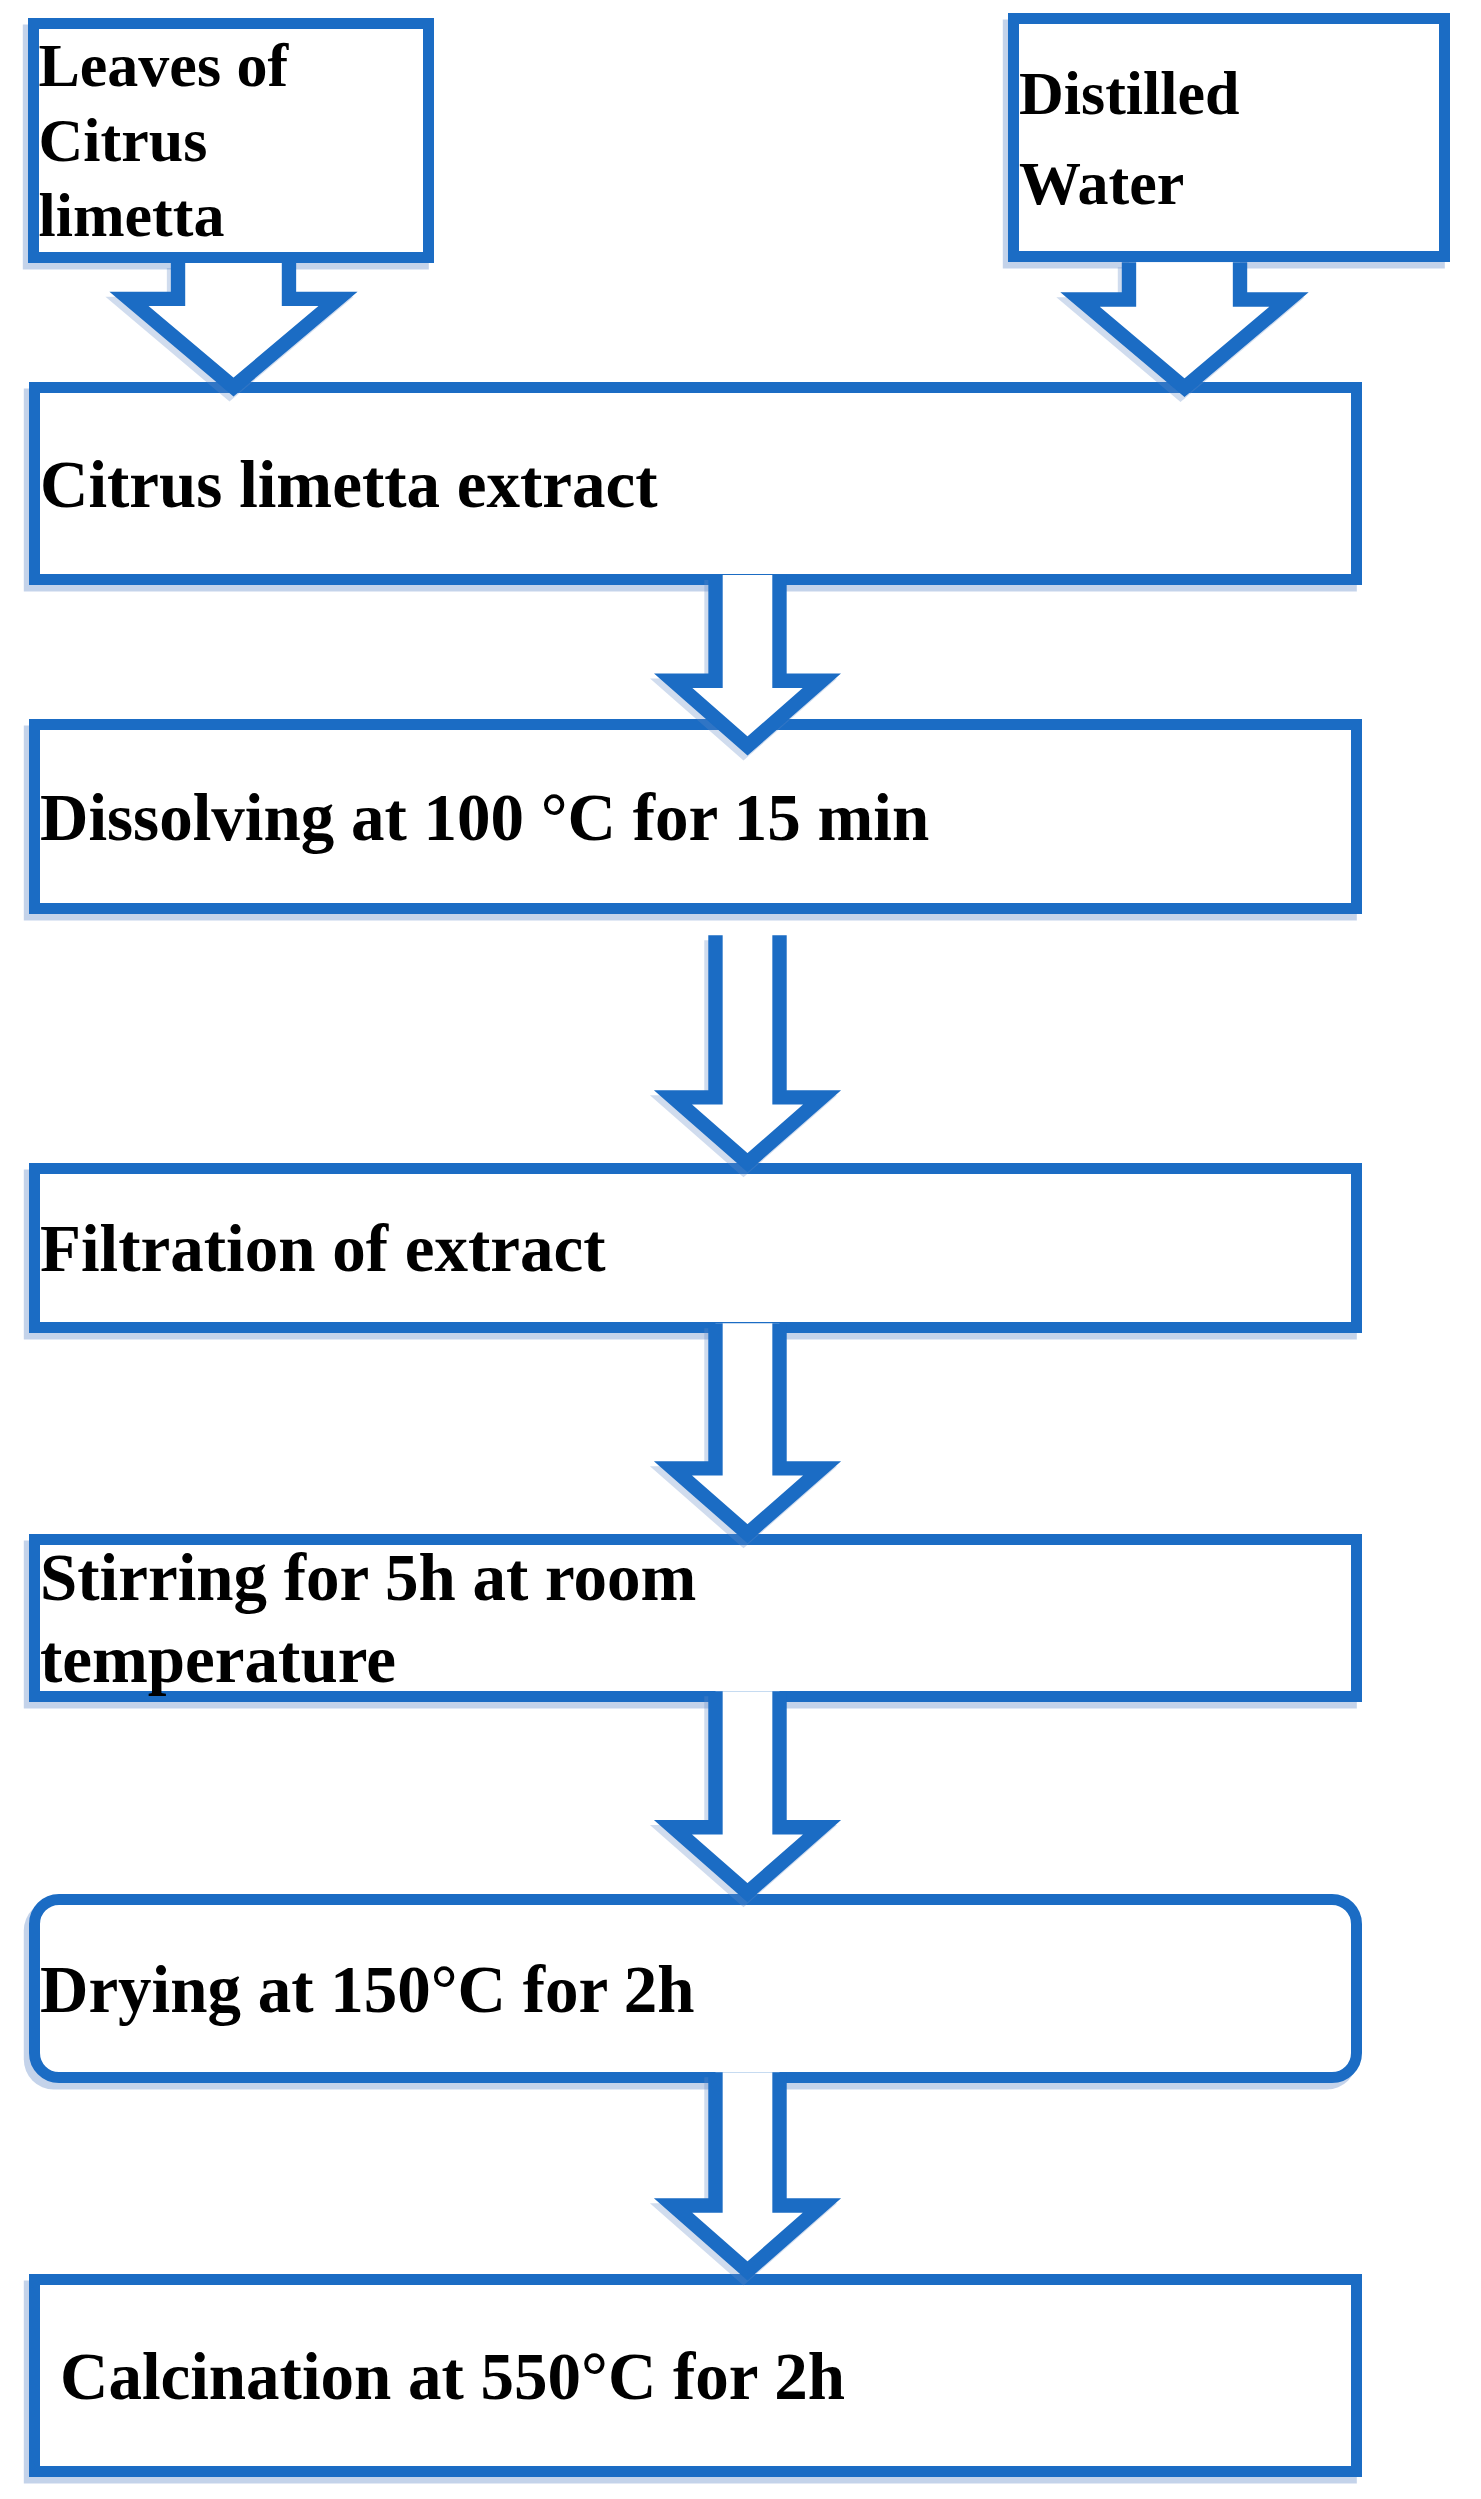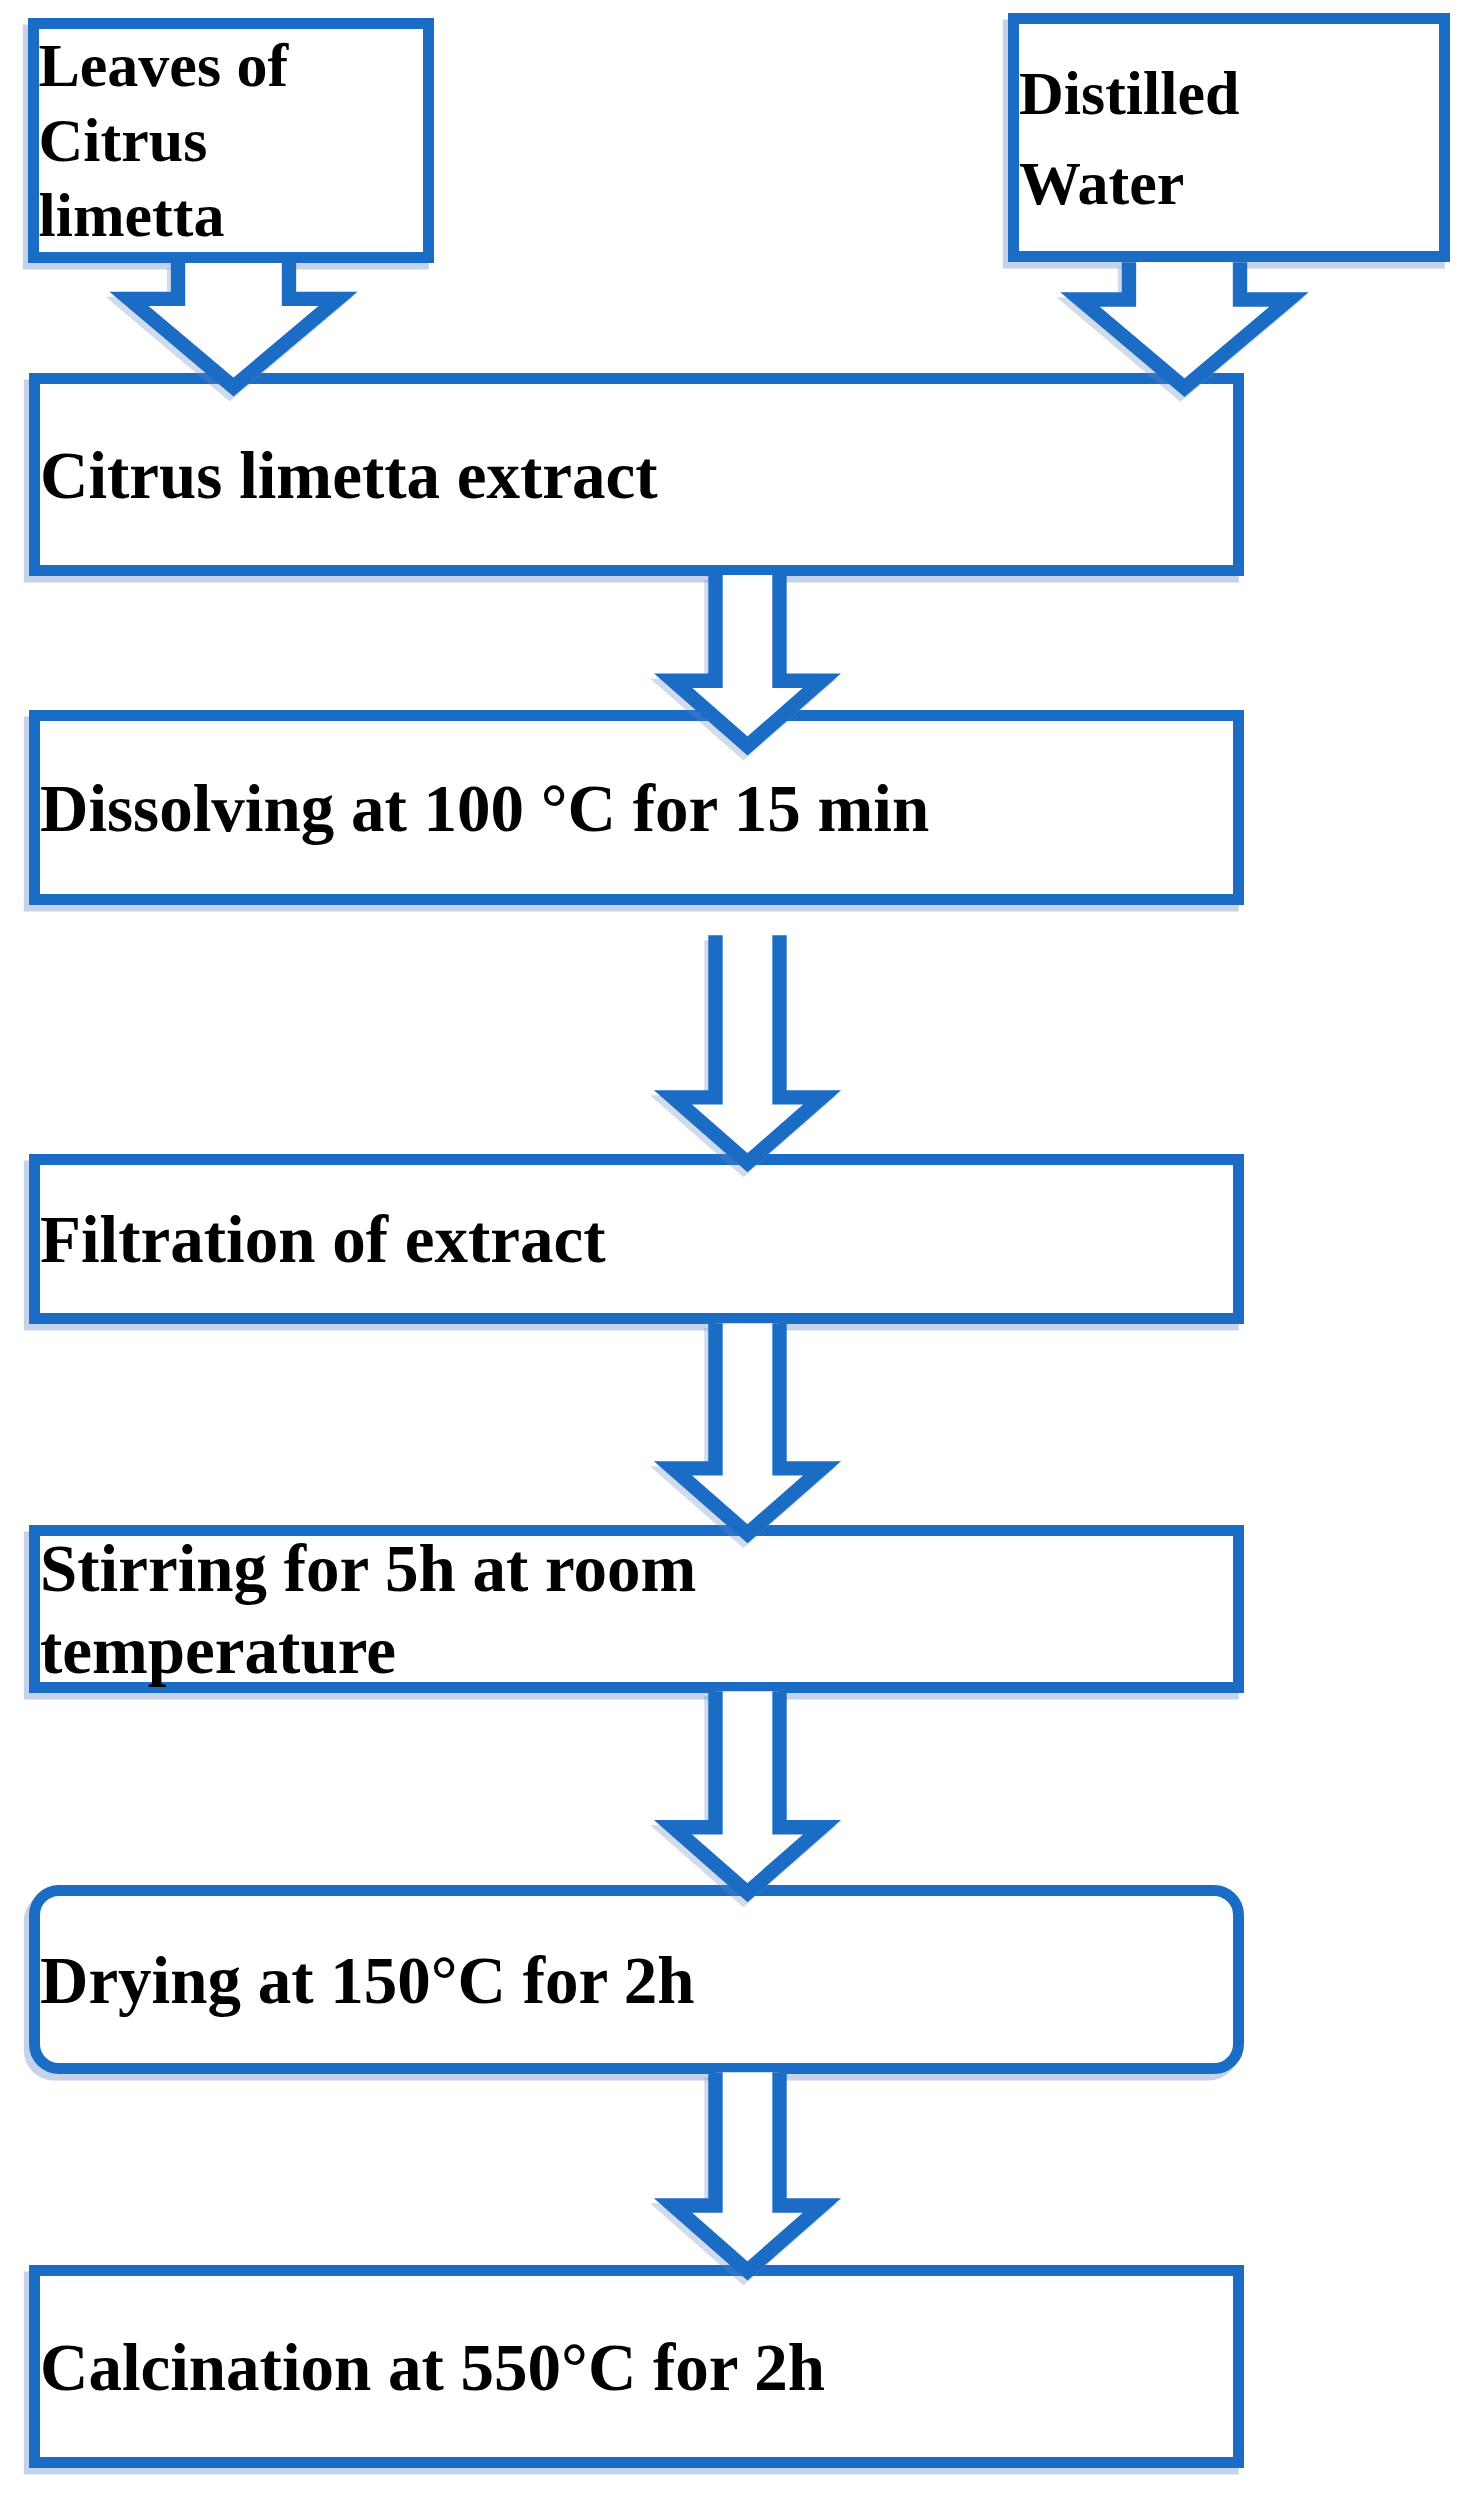--- a/index.html
+++ b/index.html
@@ -38,27 +38,27 @@
   
   #box-leaves {
     left: 27.5px; top: 18.3px; width: 406px; height: 245px;
     font-size: 62px; line-height: 75px;
   }
   #box-water {
     left: 1008px; top: 13px; width: 442px; height: 249px;
     font-size: 62px; line-height: 90px;
   }
   
-  .step { left: 29px; width: 1215px; font-size: 67px; line-height: 82px; }
+  .step { left: 29px; width: 1333px; font-size: 67px; line-height: 82px; margin-top: 9px; }
   #box-extract     { top: 373px;  height: 203px; }
   #box-dissolving  { top: 710px; height: 195px; }
   #box-filtration  { top: 1154px; height: 170px; }
   #box-stirring    { top: 1525px; height: 168px; }
   #box-drying      { top: 1885px; height: 189px; border-radius: 30px; }
-  #box-calcination { top: 2265px; height: 203px; }
+  #box-calcination { top: 2265px; height: 203px; padding-left: 20px; }
   
   svg.arrow {
     position: absolute;
     overflow: visible;
     z-index: 3;
     filter: drop-shadow(-3.9px 5.2px 0px rgba(100, 140, 200, 0.30));
   }
   #arrow-a1 { left: 129px;  top: 263px;  }
   #arrow-a2 { left: 1080px; top: 262px;  }
   #arrow-c1 { left: 673px; top: 575px;  }

